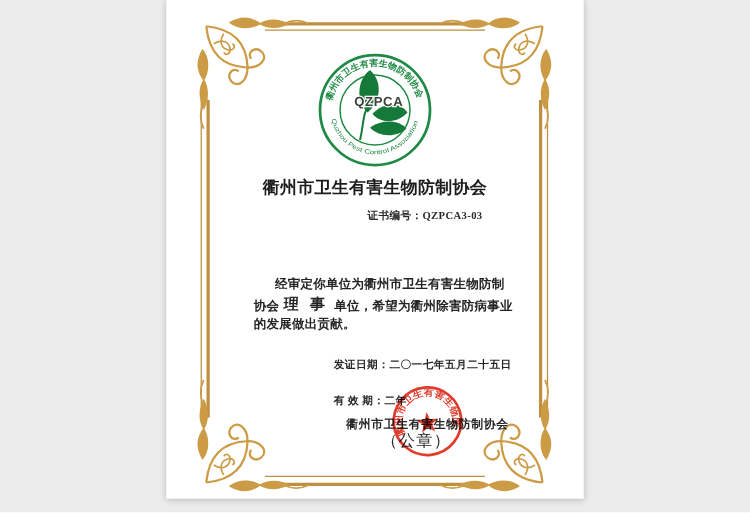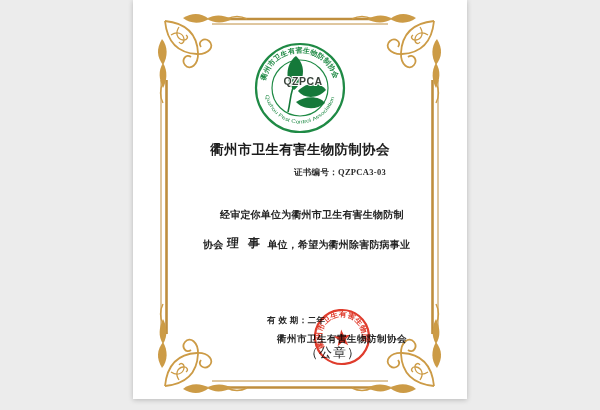--- a/index.html
+++ b/index.html
@@ -21,21 +21,21 @@
   .title{
     left:150px;top:141px;width:300px;text-align:center;
     font-size:13.5px;font-weight:bold;letter-spacing:.3px;color:#1c1c1c;
   }
   .certno{
     left:340px;top:167px;transform:translateX(-50%);
     font-size:8.5px;letter-spacing:.3px;color:#2a2a2a;font-weight:700;
   }
   .body-line{font-size:10px;font-weight:600;letter-spacing:.2px;color:#242424;}
   .recipient{left:203px;top:202px;font-weight:bold;letter-spacing:-.3px;}
-  .bline1{left:220px;top:208px;text-align:center;}
+  .bline1{left:220px;top:220px;text-align:center;}
   .bline2{left:203px;top:236px;}
   .bline3{left:203px;top:252px;}
   .role{
     display:inline-block;font-size:12px;font-weight:bold;letter-spacing:3px;
     margin:0 4px;position:relative;top:-1px;transform:skewX(-3deg);
   }
   .date-line{font-size:8.5px;font-weight:600;letter-spacing:.4px;}
   .issue{left:267px;top:286px;}
   .validity{left:267px;top:315px;}
   .sig-org{
@@ -115,21 +115,25 @@
   <div class="abs title">衢州市卫生有害生物防制协会</div>
 
   <div class="abs certno">
     <span>证书编号：</span><span>QZPCA3-03</span>
   </div>
 
   <div class="abs body-line bline1">经审定你单位为衢州市卫生有害生物防制</div>
   <div class="abs body-line bline2">
     <span>协会</span><span class="role">理 事</span><span>单位，希望为衢州除害防病事业</span>
   </div>
+  <div class="abs body-line bline3">的发展做出贡献。</div>
 
+  <div class="abs date-line issue">
+    <span>发证日期：</span><span>二〇一七年五月二十五日</span>
+  </div>
   <div class="abs date-line validity">
     <span>有 效 期：</span><span>二年</span>
   </div>
 
   <div class="abs sig-org">衢州市卫生有害生物防制协会</div>
   <div class="abs sig-note">（公章）</div>
 
   <svg class="seal-svg" width="72" height="72" viewBox="-36 -36 72 72">
     <circle cx="0" cy="0" r="27" fill="none" stroke="#dd2b1a" stroke-width="2.2"></circle>
     <defs>

